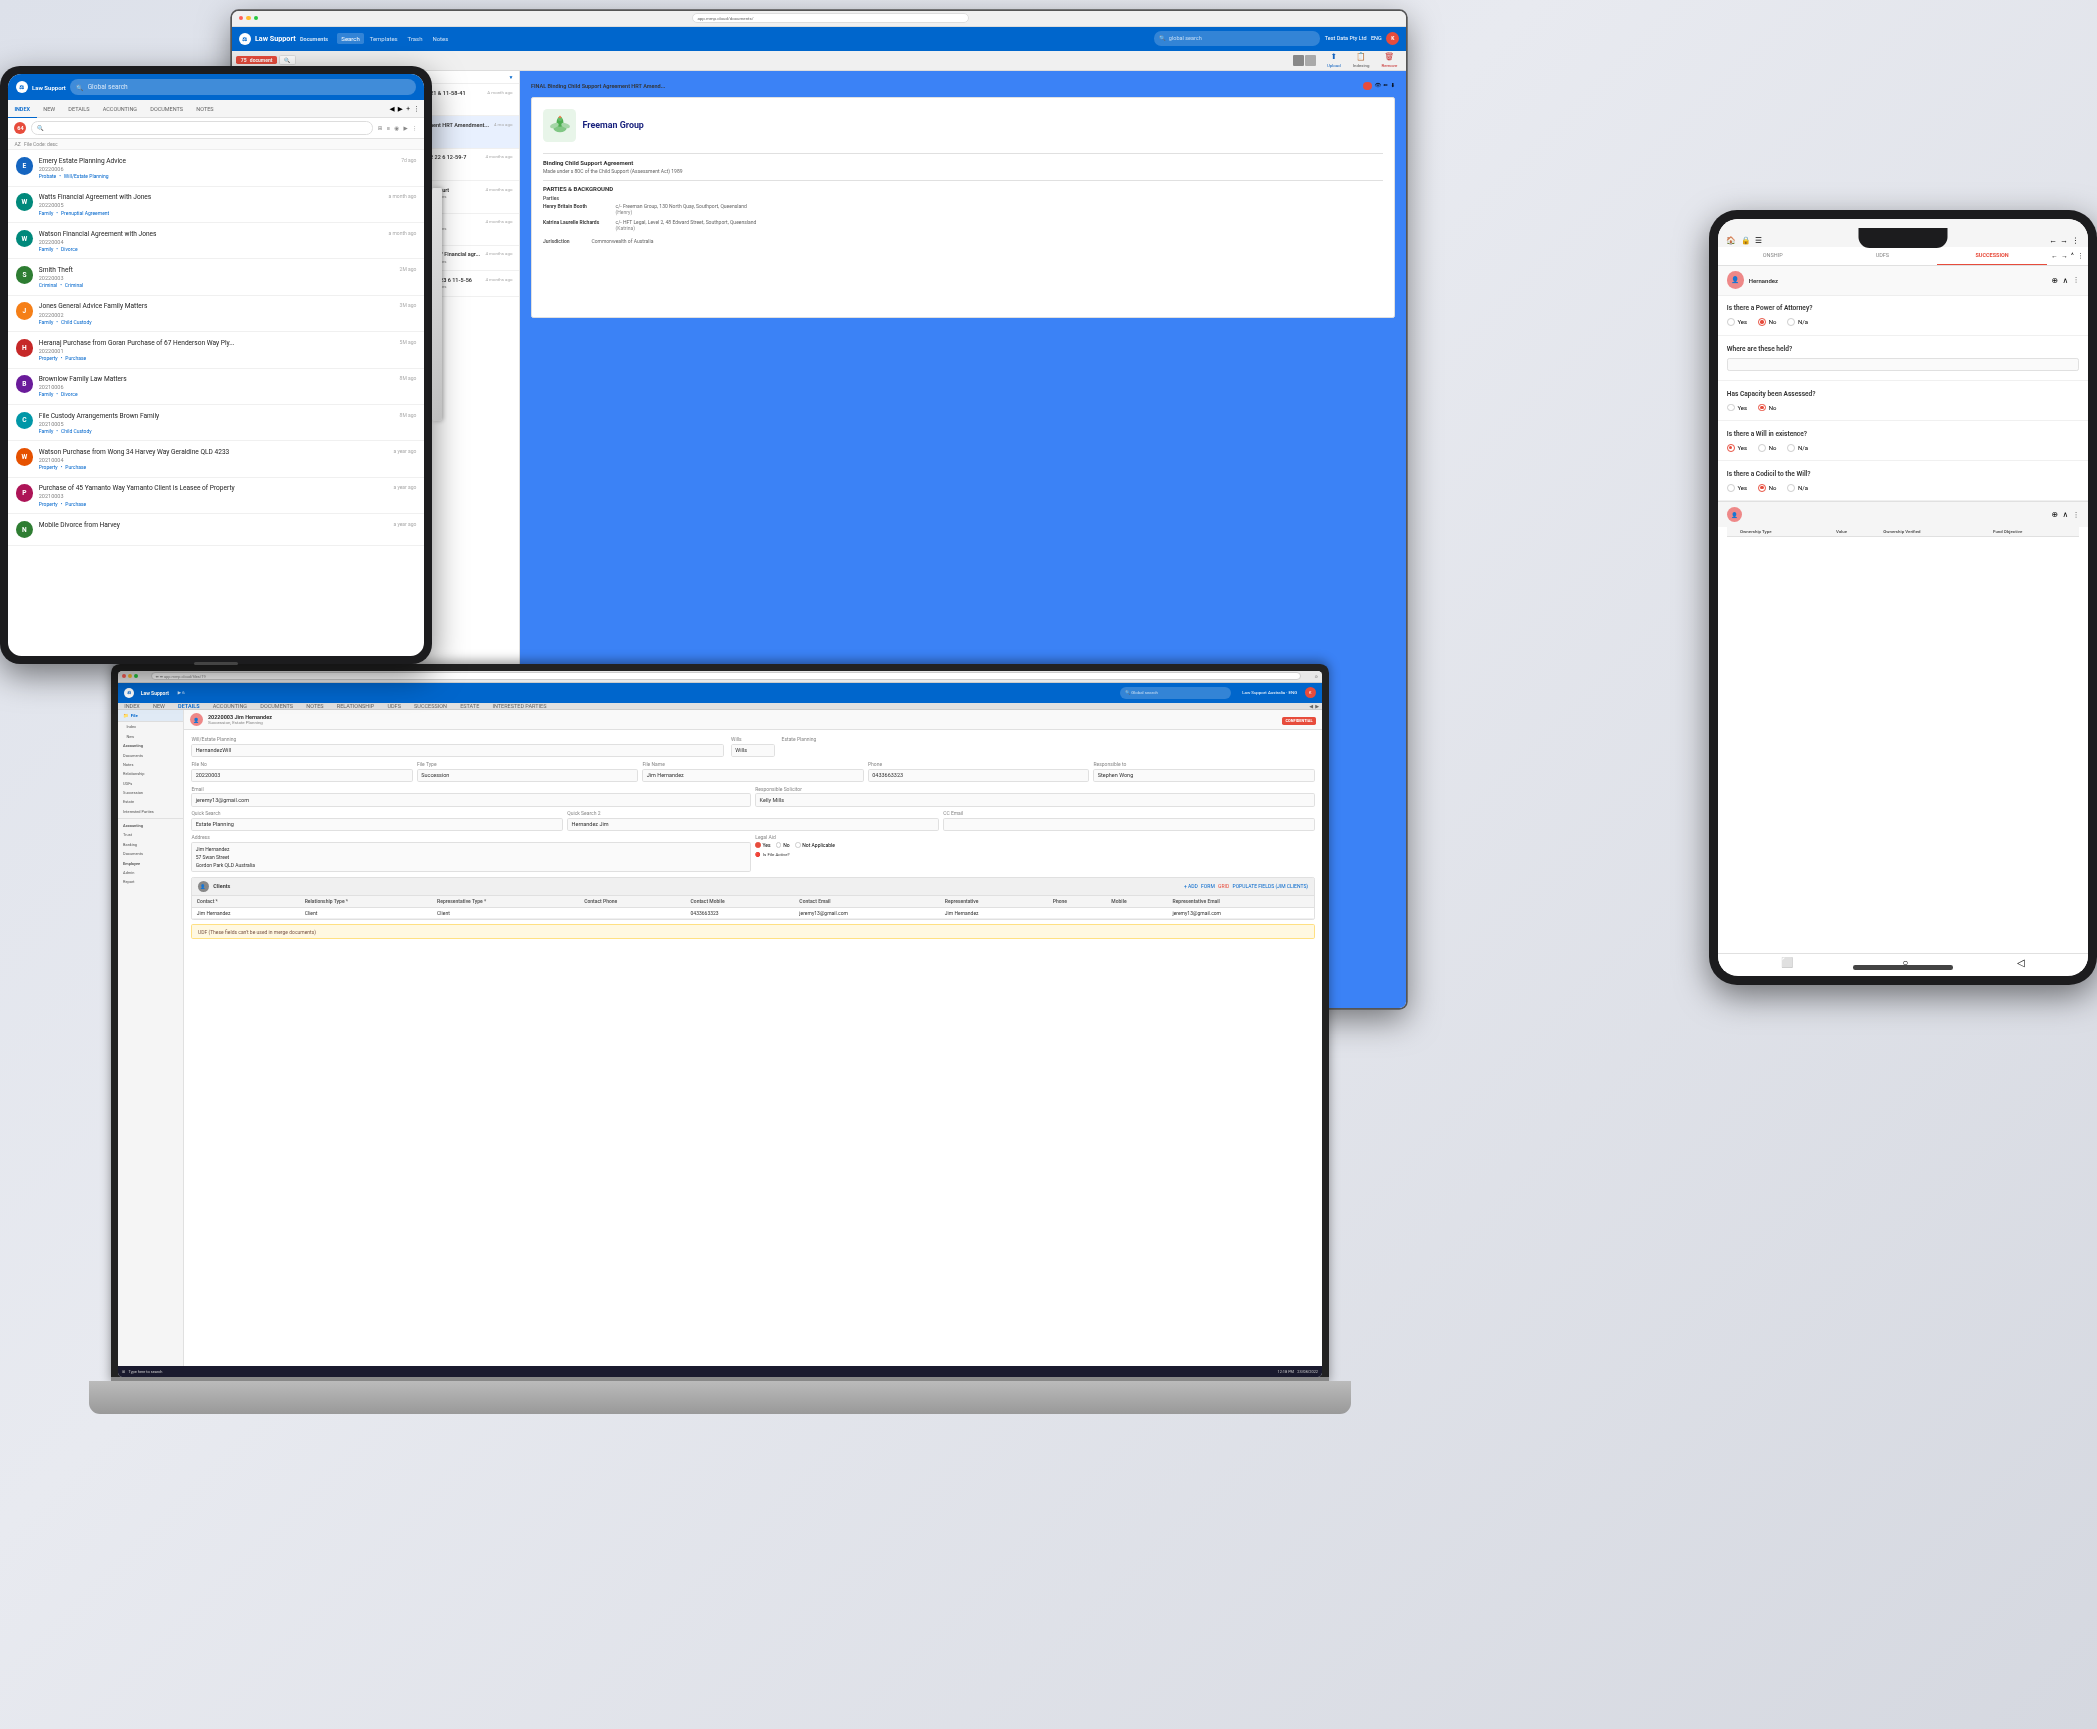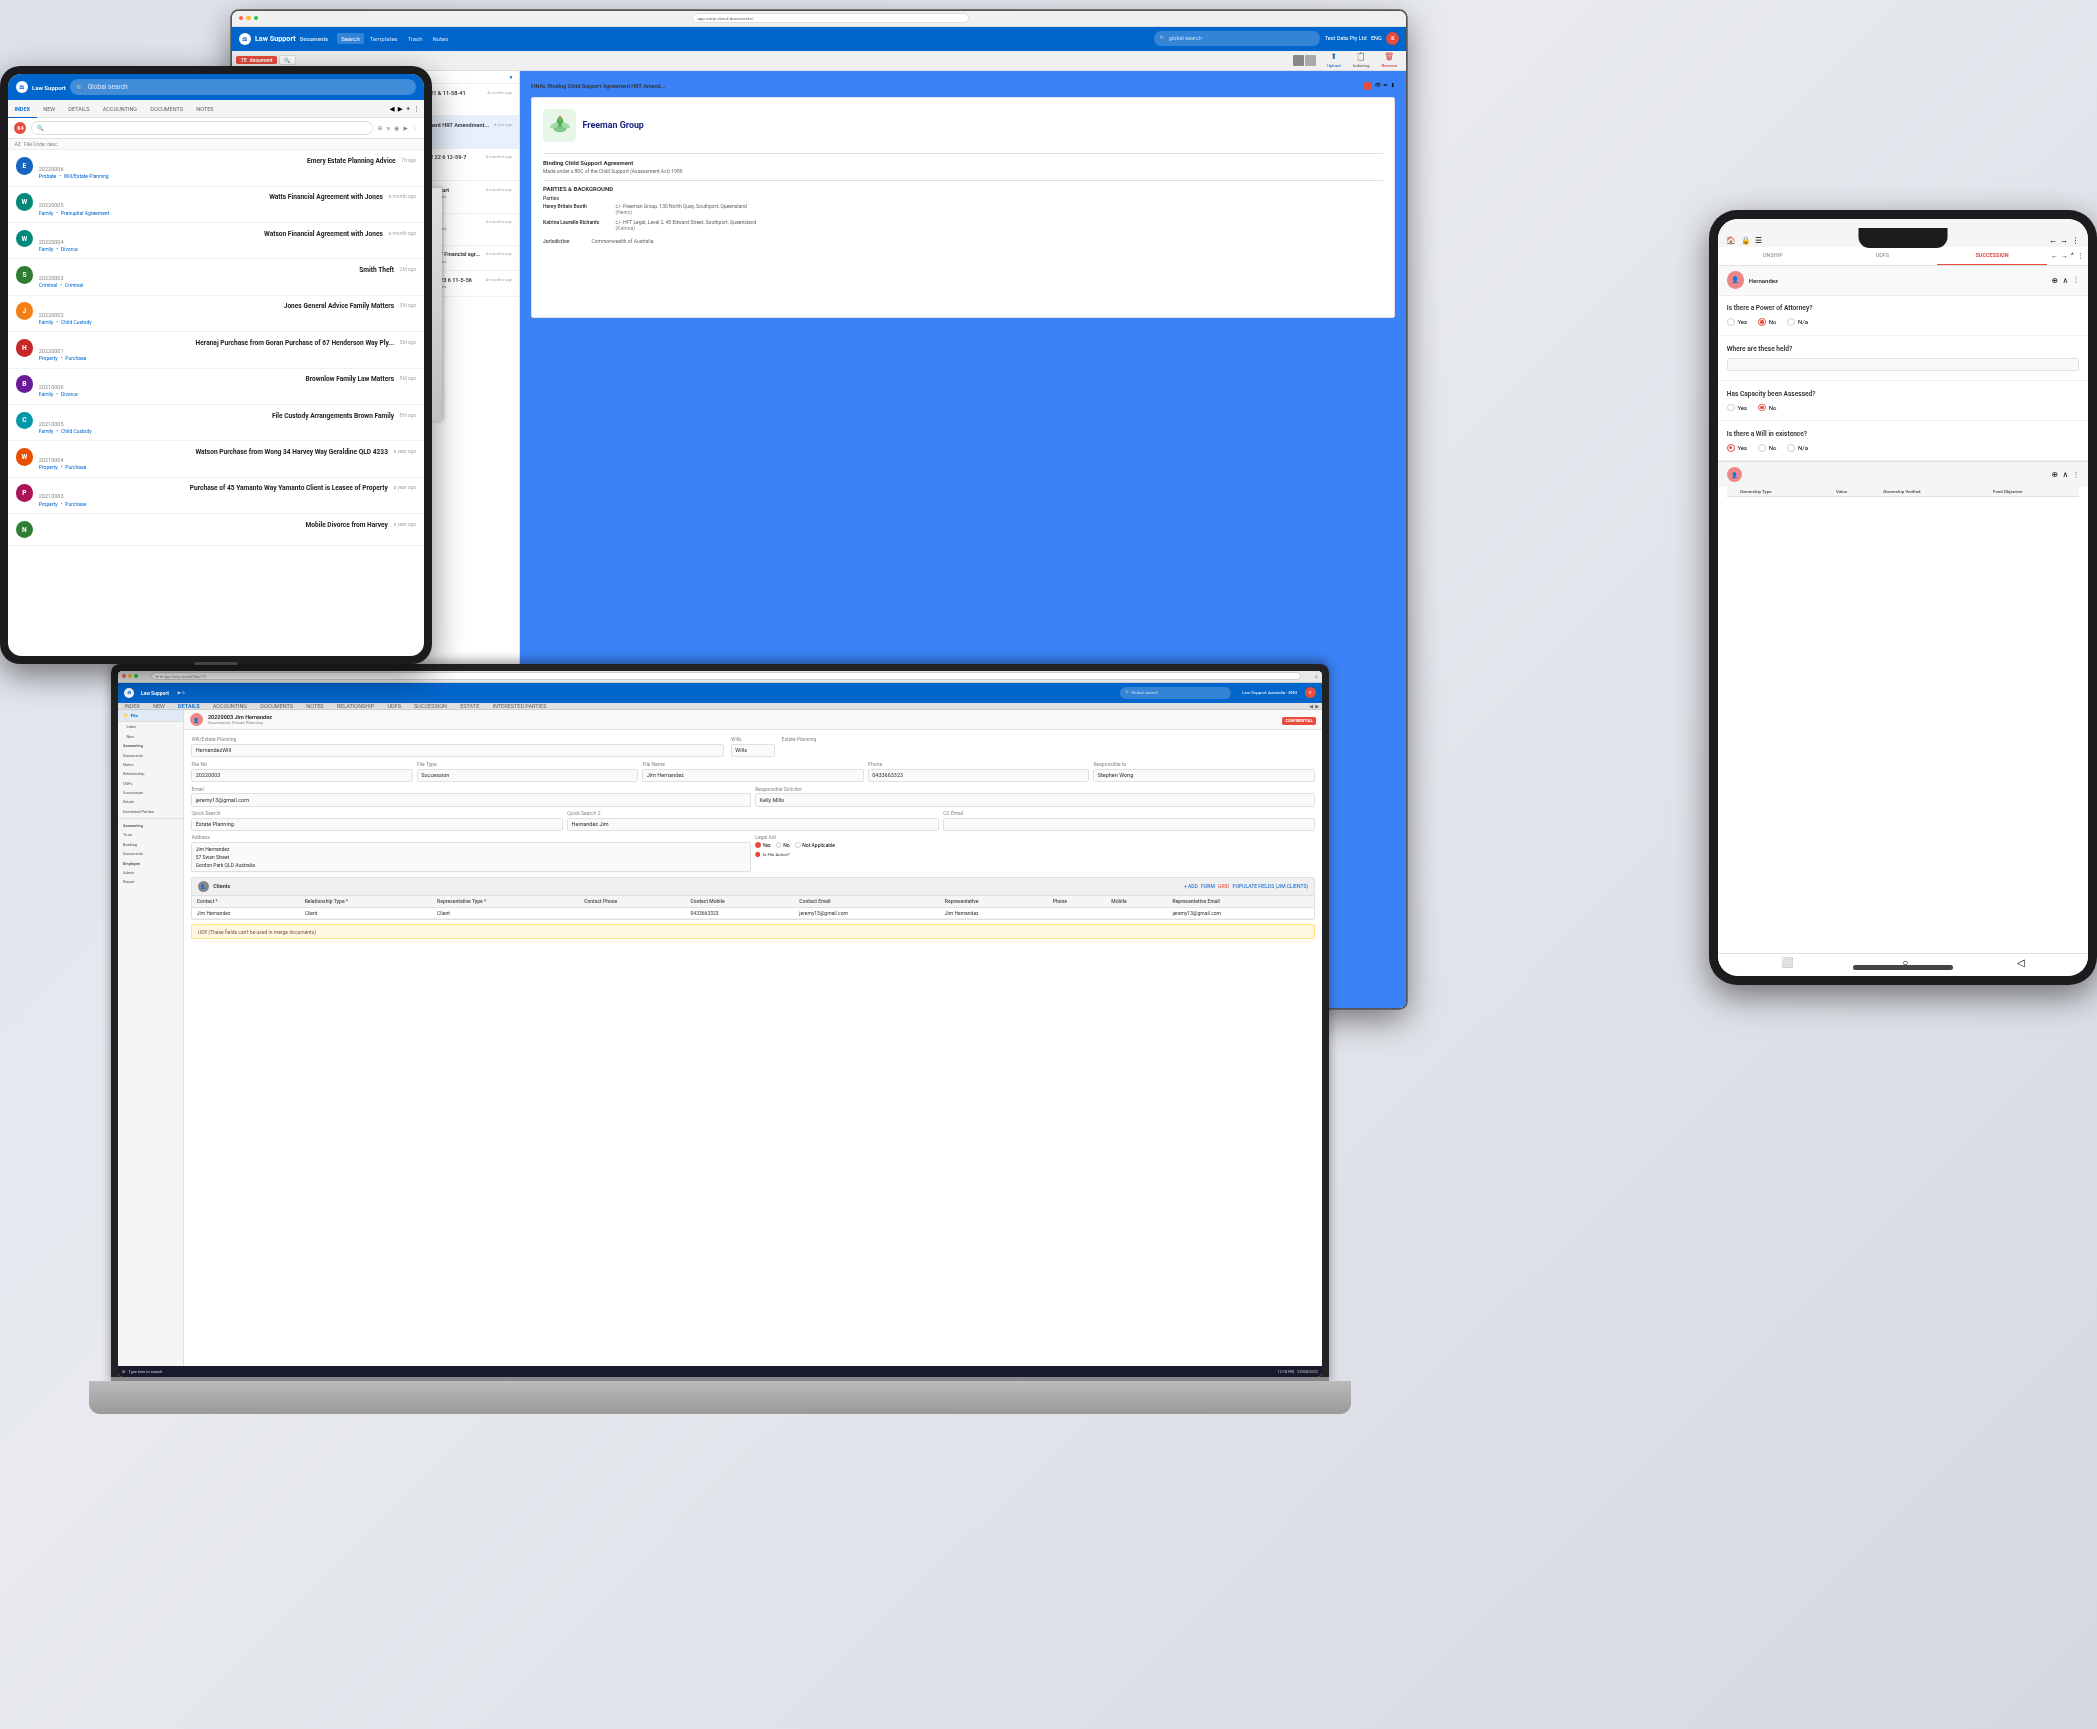--- a/index.html
+++ b/index.html
@@ -304,21 +304,21 @@
       border-radius: 50%;
       display: flex;
       align-items: center;
       justify-content: center;
       color: white;
       font-size: 6.6px;
       font-weight: 700;
       flex-shrink: 0;
     }
     .case-info { flex: 1; }
-    .case-title { font-size: 6.6px; font-weight: 700; color: #222; text-align: right; }
+    .case-title { font-size: 6.6px; font-weight: 400; color: #222; }
     .case-meta { font-size: 5.5px; color: #888; margin-top: 1.1px; }
     .case-tags { font-size: 5px; color: #0066cc; margin-top: 1.1px; }
     .case-time { font-size: 5px; color: #aaa; }
 
     
     .sub-nav {
       display: flex;
       background: #f5f5f5;
       border-bottom: 1.1px solid #e0e0e0;
       height: 17.7px;
@@ -1340,20 +1340,37 @@
             <div class="radio-btn"></div>
             <span>No</span>
           </div>
           <div class="radio-item">
             <div class="radio-btn"></div>
             <span>N/a</span>
           </div>
         </div>
       </div>
 
+      <div class="phone-section">
+        <div class="phone-section-title">Is there a Codicil to the Will?</div>
+        <div class="radio-group">
+          <div class="radio-item">
+            <div class="radio-btn"></div>
+            <span>Yes</span>
+          </div>
+          <div class="radio-item">
+            <div class="radio-btn selected"></div>
+            <span>No</span>
+          </div>
+          <div class="radio-item">
+            <div class="radio-btn"></div>
+            <span>N/a</span>
+          </div>
+        </div>
+      </div>
 
 
       <div style="display:flex;align-items:center;padding:4.4px 8.9px;background:#f5f5f5;border-top:0.6px solid #e0e0e0;gap:4.4px;">
         <div style="width:15.5px;height:15.5px;background:#e88;border-radius:50%;display:flex;align-items:center;justify-content:center;color:white;font-size:5.5px;">👤</div>
         <div style="margin-left:auto;display:flex;gap:4.4px;align-items:center;">
           <span style="cursor:pointer;font-size:7.8px;">⊕</span>
           <span style="cursor:pointer;font-size:7.8px;">∧</span>
           <span style="cursor:pointer;font-size:6.6px;">⋮</span>
         </div>
       </div>

